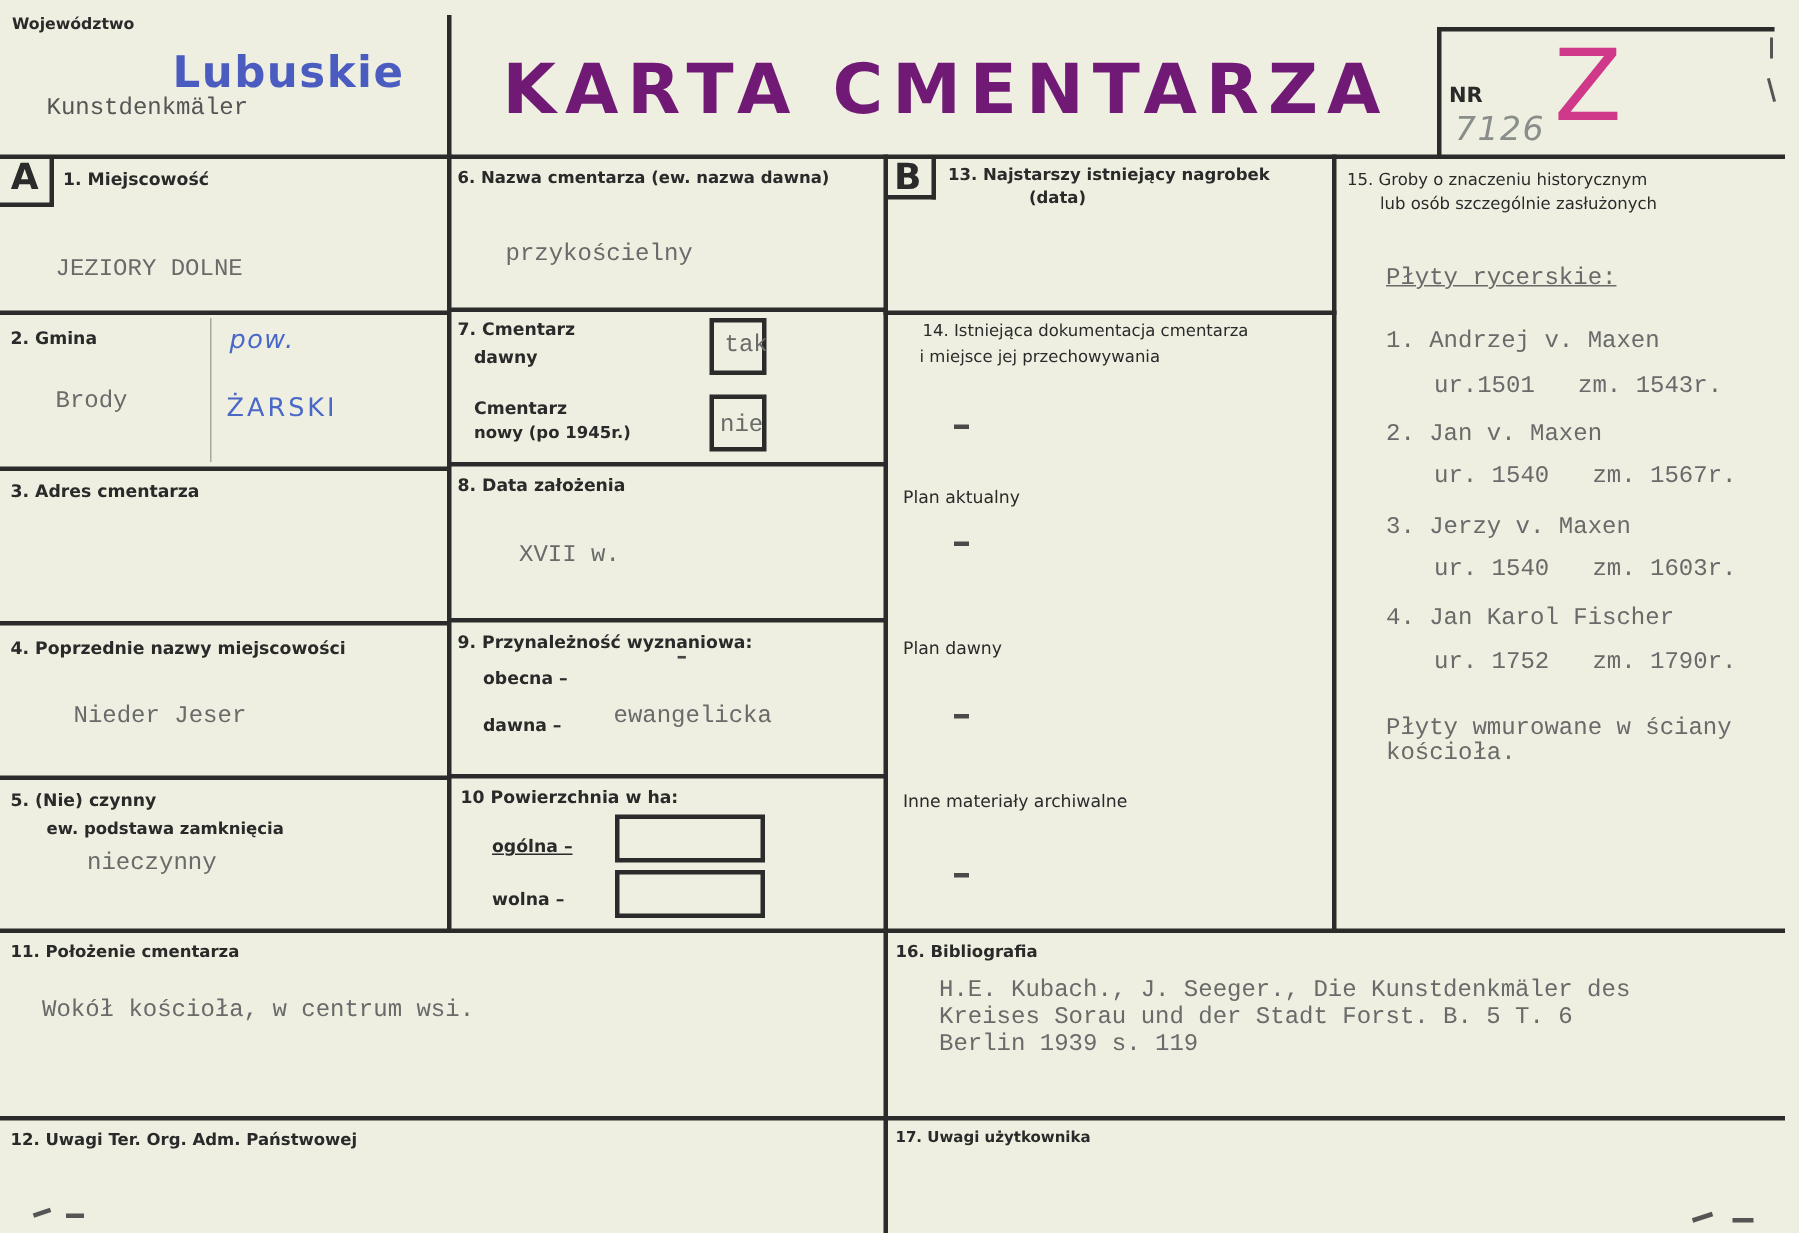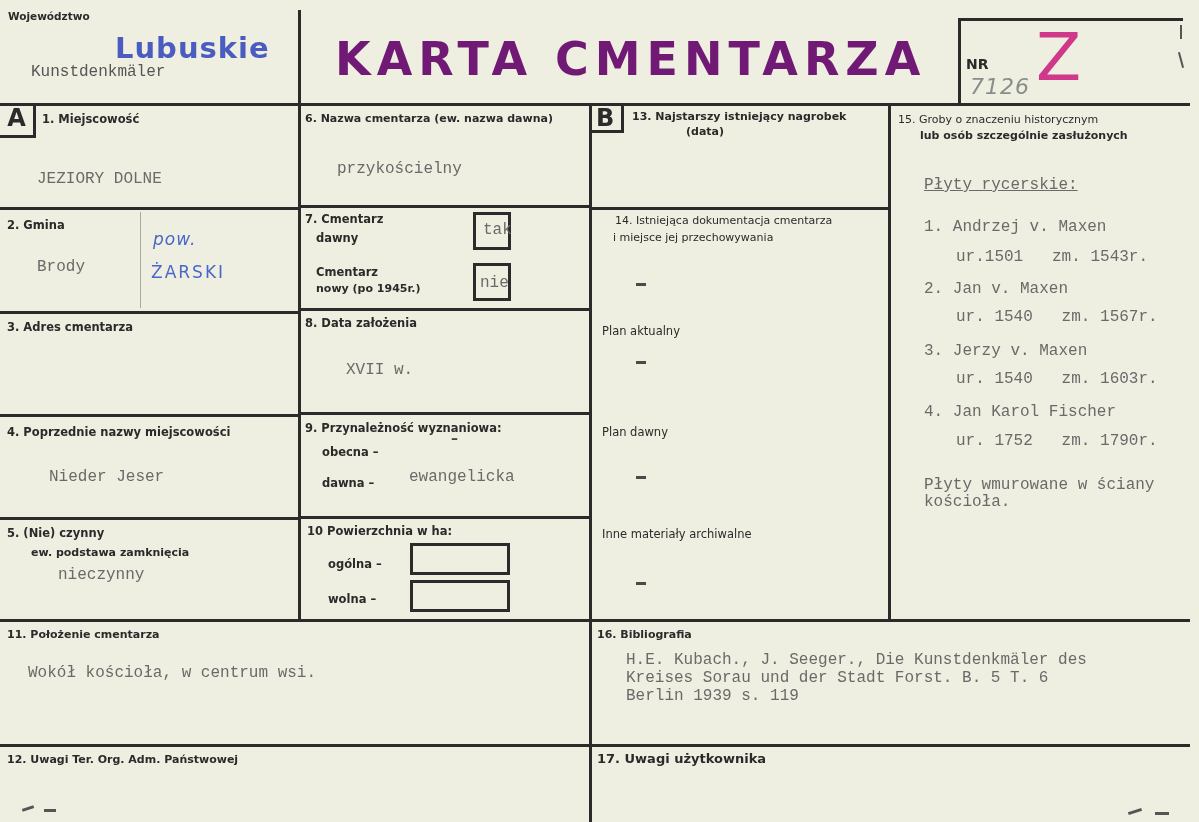--- a/index.html
+++ b/index.html
@@ -107,21 +107,21 @@
 <div class="hline" style="left:0;top:744px;width:1190px;"></div>
 
 <div class="sectionbox" style="left:0;top:105px;width:36px;height:33px;">A</div>
 
 <div class="lbl" style="left:42px;top:112px;">1. Miejscowość</div>
 <div class="typed" style="left:37px;top:170px;">JEZIORY DOLNE</div>
 
 <div class="lbl" style="left:7px;top:218px;">2. Gmina</div>
 <div class="typed" style="left:37px;top:258px;">Brody</div>
 <div class="thinv" style="left:140px;top:212px;height:96px;"></div>
-<div class="hand" style="left:153px;top:229px;font-style:italic;letter-spacing:1px;">pow.</div>
+<div class="hand" style="left:153px;top:217px;font-style:italic;letter-spacing:1px;">pow.</div>
 <div class="hand" style="left:151px;top:262px;">ŻARSKI</div>
 
 <div class="lbl" style="left:7px;top:320px;">3. Adres cmentarza</div>
 <div class="typed" style="left:37px;top:360px;"></div>
 
 <div class="lbl" style="left:7px;top:425px;">4. Poprzednie nazwy miejscowości</div>
 <div class="typed" style="left:37px;top:468px;margin-left:12px;">Nieder Jeser</div>
 
 <div class="lbl" style="left:7px;top:526px;">5. (Nie) czynny</div>
 <div class="lbl" style="left:31px;top:546px;font-size:11px;">ew. podstawa zamknięcia</div>
@@ -144,21 +144,21 @@
 <div class="lbl" style="left:305px;top:316px;">8. Data założenia</div>
 <div class="typed" style="left:346px;top:361px;">XVII w.</div>
 
 <div class="lbl" style="left:305px;top:421px;">9. Przynależność wyznaniowa:</div>
 <div class="lbl" style="left:322px;top:445px;">obecna –</div>
 <div class="abs" style="left:451px;top:430px;font-size:14px;font-weight:bold;color:#444;">–</div>
 <div class="lbl" style="left:322px;top:476px;">dawna –</div>
 <div class="typed" style="left:409px;top:468px;">ewangelicka</div>
 
 <div class="lbl" style="left:307px;top:524px;">10 Powierzchnia w ha:</div>
-<div class="lbl" style="left:328px;top:557px;">ogólna –</div>
+<div class="lbl" style="left:328px;top:557px;text-decoration:underline;">ogólna –</div>
 <div class="box" style="left:410px;top:543px;width:100px;height:32px;"></div>
 <div class="lbl" style="left:328px;top:592px;">wolna –</div>
 <div class="box" style="left:410px;top:580px;width:100px;height:32px;"></div>
 
 <div class="lbl" style="left:7px;top:628px;font-size:11px;">11. Położenie cmentarza</div>
 <div class="typed" style="left:28px;top:664px;">Wokół kościoła, w centrum wsi.</div>
 
 <div class="lbl" style="left:7px;top:753px;font-size:11px;">12. Uwagi Ter. Org. Adm. Państwowej</div>
 <div class="typed" style="left:28px;top:785px;"></div>
 <div class="abs" style="left:22px;top:807px;width:12px;height:3px;background:#555;transform:rotate(-18deg);"></div>
@@ -176,36 +176,36 @@
 <div class="lbl" style="left:613px;top:231px;font-size:11px;font-weight:normal;">i miejsce jej przechowywania</div>
 <div class="dash" style="left:636px;top:283px;"></div>
 <div class="lbl" style="left:602px;top:324px;font-weight:normal;">Plan aktualny</div>
 <div class="dash" style="left:636px;top:361px;"></div>
 <div class="lbl" style="left:602px;top:425px;font-weight:normal;">Plan dawny</div>
 <div class="dash" style="left:636px;top:476px;"></div>
 <div class="lbl" style="left:602px;top:527px;font-weight:normal;">Inne materiały archiwalne</div>
 <div class="dash" style="left:636px;top:582px;"></div>
 
 <div class="lbl" style="left:898px;top:113px;font-size:11px;font-weight:normal;">15. Groby o znaczeniu historycznym</div>
-<div class="lbl" style="left:920px;top:129px;font-size:11px;font-weight:bold;">lub osób szczególnie zasłużonych</div>
+<div class="lbl" style="left:920px;top:129px;font-size:11px;font-weight:normal;">lub osób szczególnie zasłużonych</div>
 <div class="typed" style="left:924px;top:176px;text-decoration:underline;">Płyty rycerskie:</div>
 
 <div class="typed" style="left:924px;top:218px;">1. Andrzej v. Maxen</div>
 <div class="typed" style="left:956px;top:248px;">ur.1501   zm. 1543r.</div>
 <div class="typed" style="left:924px;top:280px;">2. Jan v. Maxen</div>
 <div class="typed" style="left:956px;top:308px;">ur. 1540   zm. 1567r.</div>
 <div class="typed" style="left:924px;top:342px;">3. Jerzy v. Maxen</div>
 <div class="typed" style="left:956px;top:370px;">ur. 1540   zm. 1603r.</div>
 <div class="typed" style="left:924px;top:403px;">4. Jan Karol Fischer</div>
 <div class="typed" style="left:956px;top:432px;">ur. 1752   zm. 1790r.</div>
 
 <div class="typed" style="left:924px;top:476px;">Płyty wmurowane w ściany</div>
 <div class="typed" style="left:924px;top:493px;">kościoła.</div>
 
 <div class="lbl" style="left:597px;top:628px;font-size:11px;">16. Bibliografia</div>
 <div class="typed" style="left:626px;top:651px;">H.E. Kubach., J. Seeger., Die Kunstdenkmäler des</div>
 <div class="typed" style="left:626px;top:669px;">Kreises Sorau und der Stadt Forst. B. 5 T. 6</div>
 <div class="typed" style="left:626px;top:687px;">Berlin 1939 s. 119</div>
 
-<div class="lbl" style="left:597px;top:752px;font-size:13px;">17. Uwagi użytkownika</div>
+<div class="lbl" style="left:597px;top:752px;font-size:10px;">17. Uwagi użytkownika</div>
 <div class="typed" style="left:626px;top:785px;"></div>
 <div class="abs" style="left:1128px;top:810px;width:14px;height:3px;background:#555;transform:rotate(-18deg);"></div>
 <div class="abs" style="left:1155px;top:812px;width:14px;height:3px;background:#555;"></div>
 
 </body></html>

